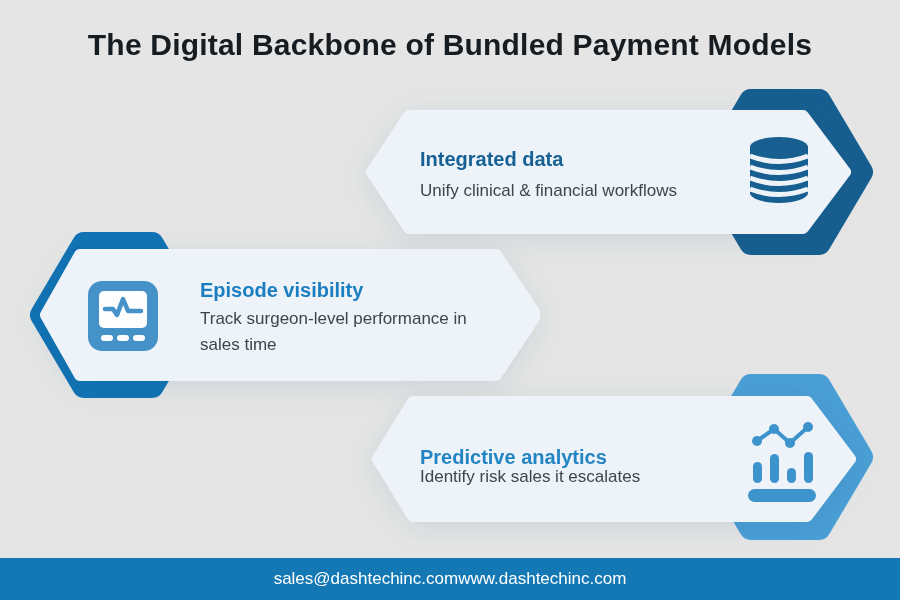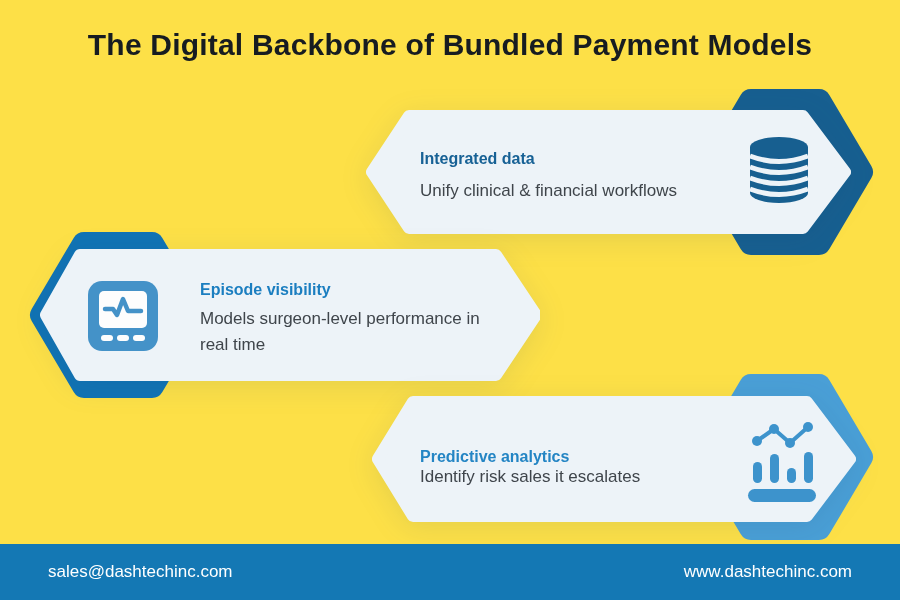--- a/index.html
+++ b/index.html
@@ -1,34 +1,34 @@
 <!DOCTYPE html>
 <html><head>
 <meta charset="utf-8">
 <style>
   html,body{margin:0;padding:0;background:#9aa0a6;}
   *{box-sizing:border-box;}
   .page{
-    position:relative;width:900px;height:600px;background:#fde047;
+    position:relative;width:900px;height:600px;background:#e5e5e5;
     font-family:"Liberation Sans","DejaVu Sans",sans-serif;overflow:hidden;margin:0 auto;
   }
   .main-title{
     position:absolute;top:28px;left:0;width:900px;text-align:center;
     font-size:30px;font-weight:800;color:#171c21;letter-spacing:.2px;margin:0;
   }
   .abs{position:absolute;}
   .card-svg{filter:drop-shadow(0 6px 14px rgba(20,70,110,.10));}
-  .card-title{position:absolute;font-size:16px;font-weight:800;line-height:26px;margin:0;}
+  .card-title{position:absolute;font-size:20px;font-weight:800;line-height:26px;margin:0;}
   .card-sub{position:absolute;font-size:17px;font-weight:400;color:#3f454b;line-height:26px;margin:0;}
   .c1 .card-title{color:#176195;}
   .c2 .card-title{color:#1b7ec0;}
   .c3 .card-title{color:#2485c4;}
   .footer{
-    position:absolute;left:0;bottom:0;width:900px;height:56px;background:#1478b4;
-    display:flex;align-items:center;justify-content:space-between;padding:0 48px;color:#ffffff;
+    position:absolute;left:0;bottom:0;width:900px;height:42px;background:#1478b4;
+    display:flex;align-items:center;justify-content:center;padding:0 48px;color:#ffffff;
   }
   .footer-text{font-size:17px;color:#ffffff;}
   .logo{
     position:absolute;left:0;right:0;top:0;height:42px;margin:auto;width:160px;
     display:flex;flex-direction:column;align-items:center;justify-content:center;
   }
   .logo-row{display:flex;align-items:center;gap:1px;}
   .logo-name{font-size:23px;font-weight:800;letter-spacing:.5px;line-height:22px;color:#fff;}
   .logo-tagline{font-size:7px;letter-spacing:2.6px;margin-top:1px;color:#e8f2fa;white-space:nowrap;}
 </style>
@@ -74,21 +74,21 @@
       <rect x="0" y="0" width="70" height="70" rx="14" fill="#4492c8"></rect>
       <rect x="11" y="10" width="48" height="37" rx="5" fill="#fdfdfd"></rect>
       <polyline points="17,28 25,28 29,34 35,18 40,30 53,30" fill="none" stroke="#4492c8" stroke-width="4.5" stroke-linecap="round" stroke-linejoin="round"></polyline>
       <g fill="#fdfdfd">
         <rect x="13" y="54" width="12" height="6" rx="3"></rect>
         <rect x="29" y="54" width="12" height="6" rx="3"></rect>
         <rect x="45" y="54" width="12" height="6" rx="3"></rect>
       </g>
     </svg>
     <h2 class="card-title" style="left:200px;top:277px;">Episode visibility</h2>
-    <p class="card-sub" style="left:200px;top:306px;width:310px;">Models surgeon-level performance in real time</p>
+    <p class="card-sub" style="left:200px;top:306px;width:310px;">Track surgeon-level performance in sales time</p>
   </div>
 
   <div class="c3">
     <svg class="abs" style="left:695px;top:374px;" width="180" height="166" viewBox="0 0 180 166">
       <polygon points="14,83 56,12 124,12 166,83 124,154 56,154" fill="#4a9fd6" stroke="#4a9fd6" stroke-width="24" stroke-linejoin="round"></polygon>
     </svg>
     <svg class="abs card-svg" style="left:370px;top:396px;" width="487" height="126" viewBox="0 0 487 126">
       <polygon points="8,63 43,6 437,6 480,63 437,120 43,120" fill="#edf3f8" stroke="#edf3f8" stroke-width="12" stroke-linejoin="round"></polygon>
     </svg>
     <svg class="abs" style="left:744px;top:420px;" width="76" height="82" viewBox="0 0 76 82">

